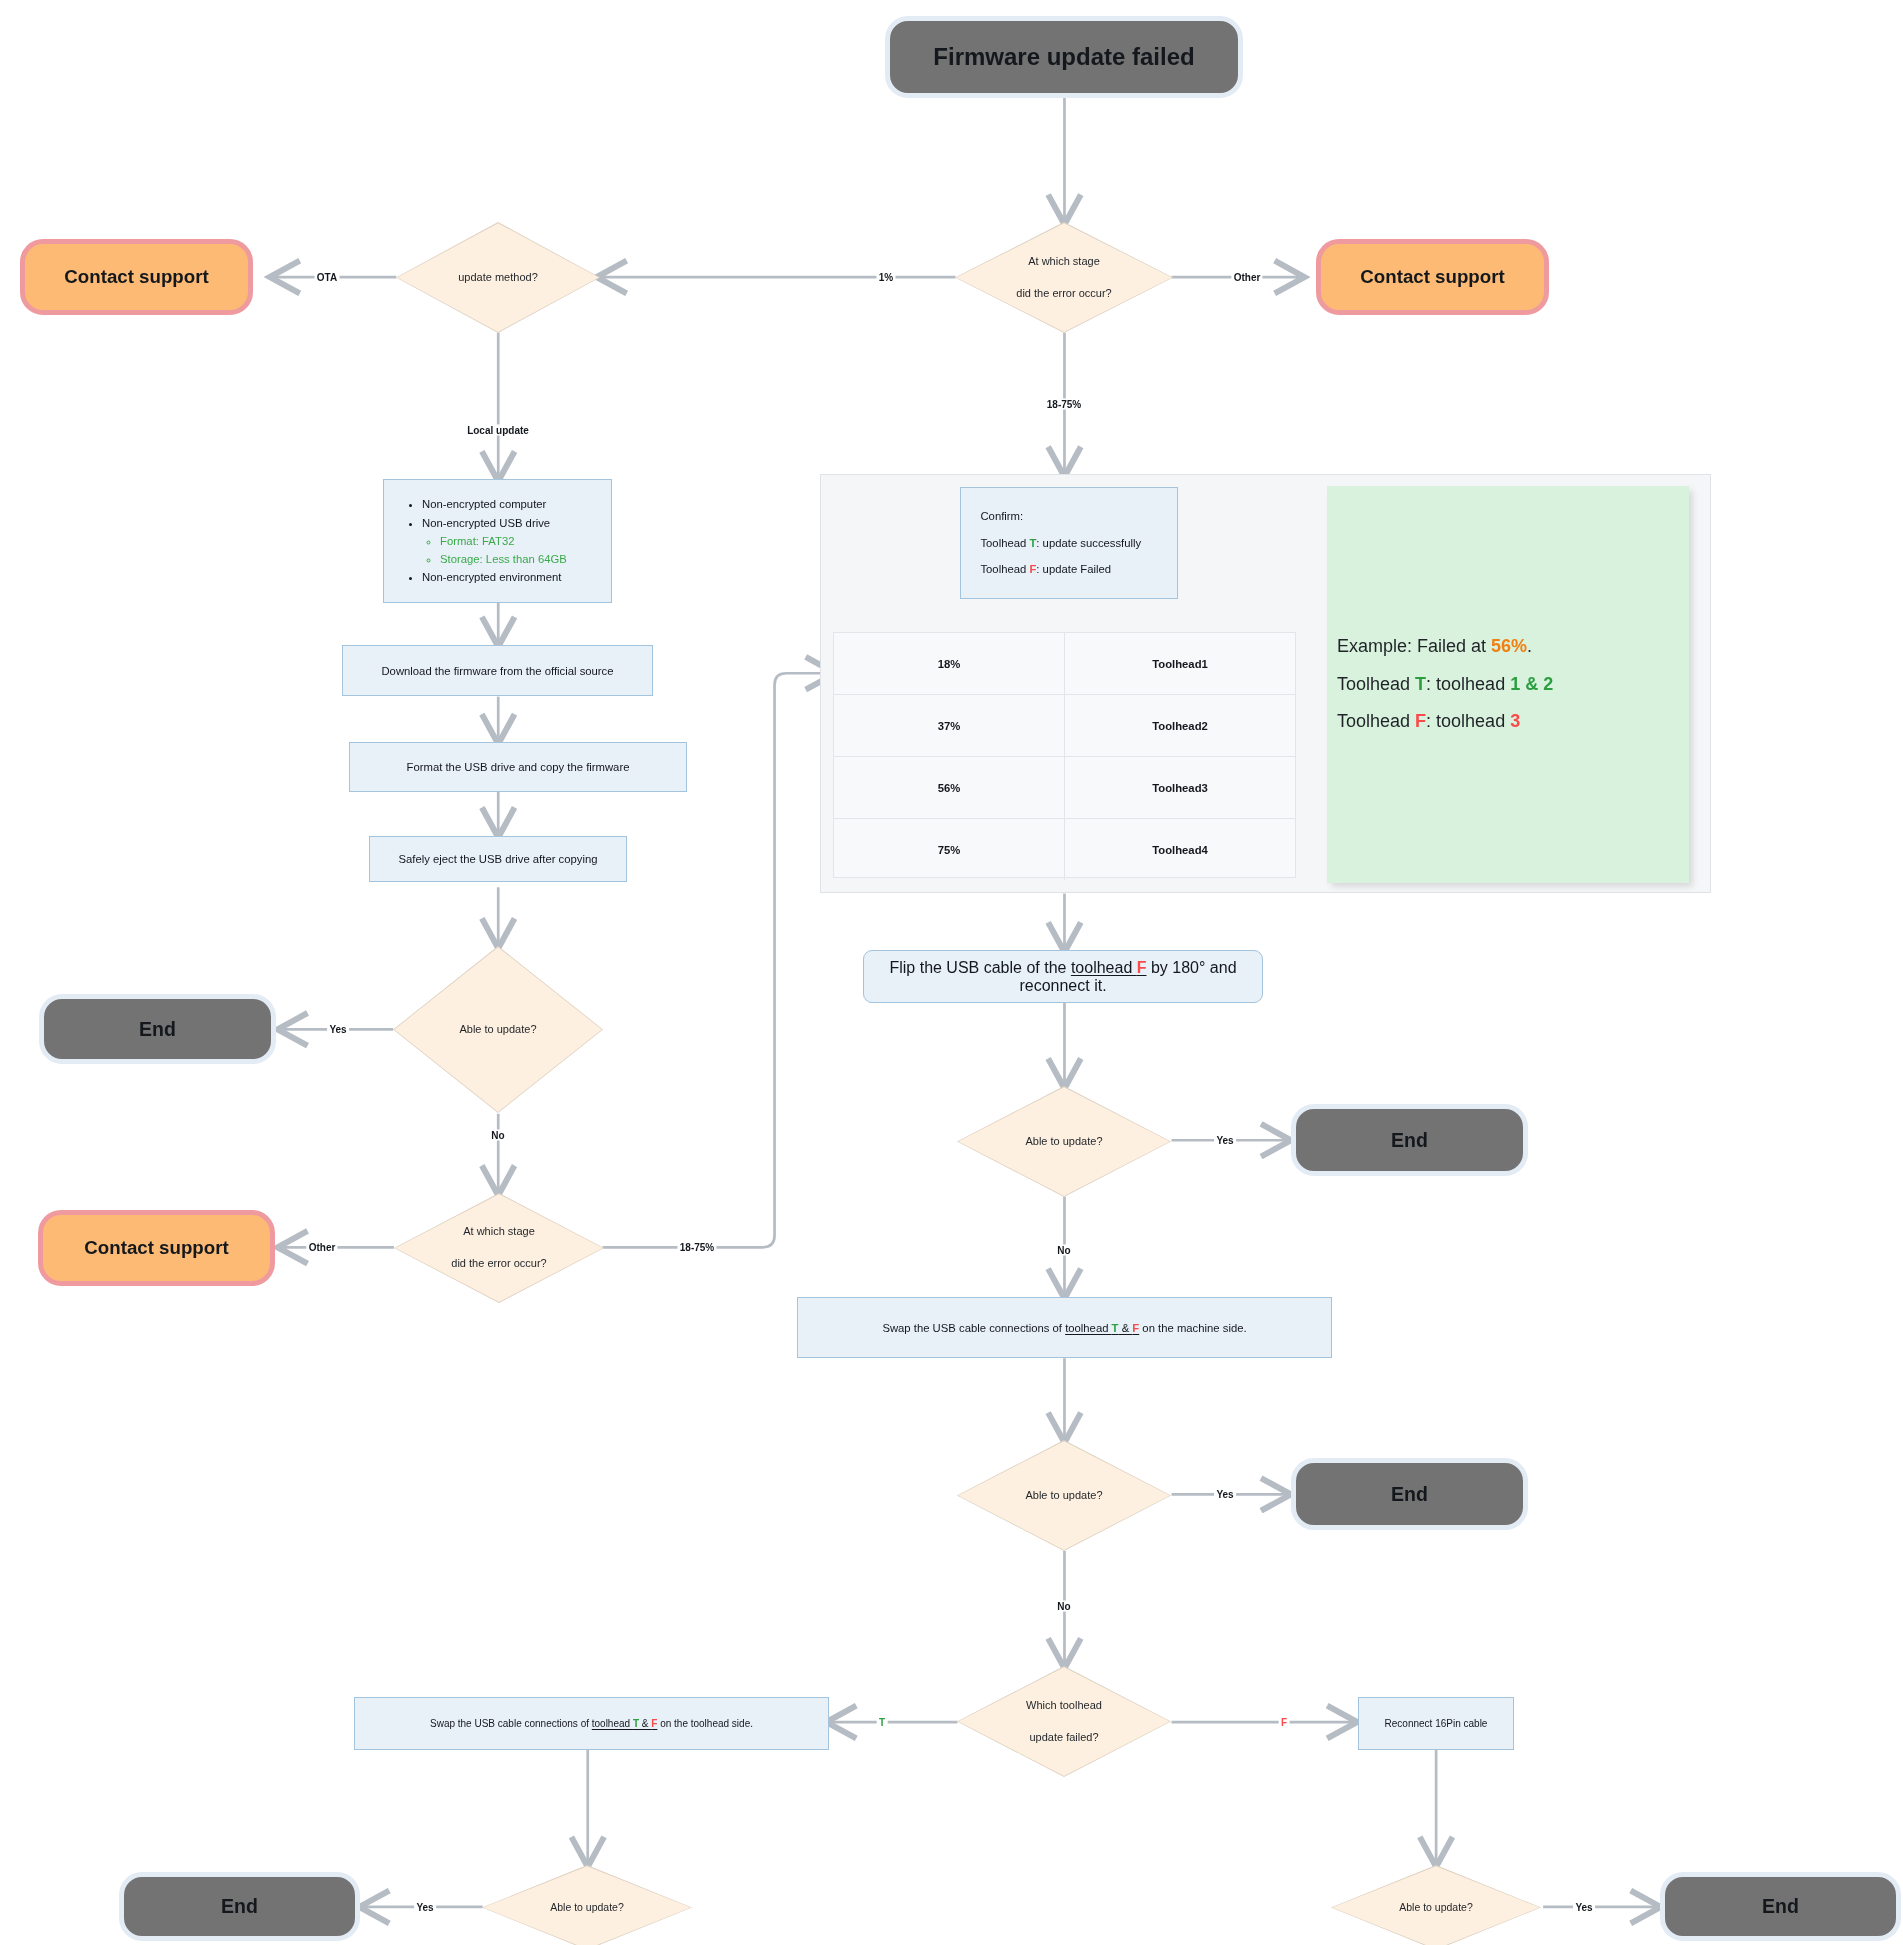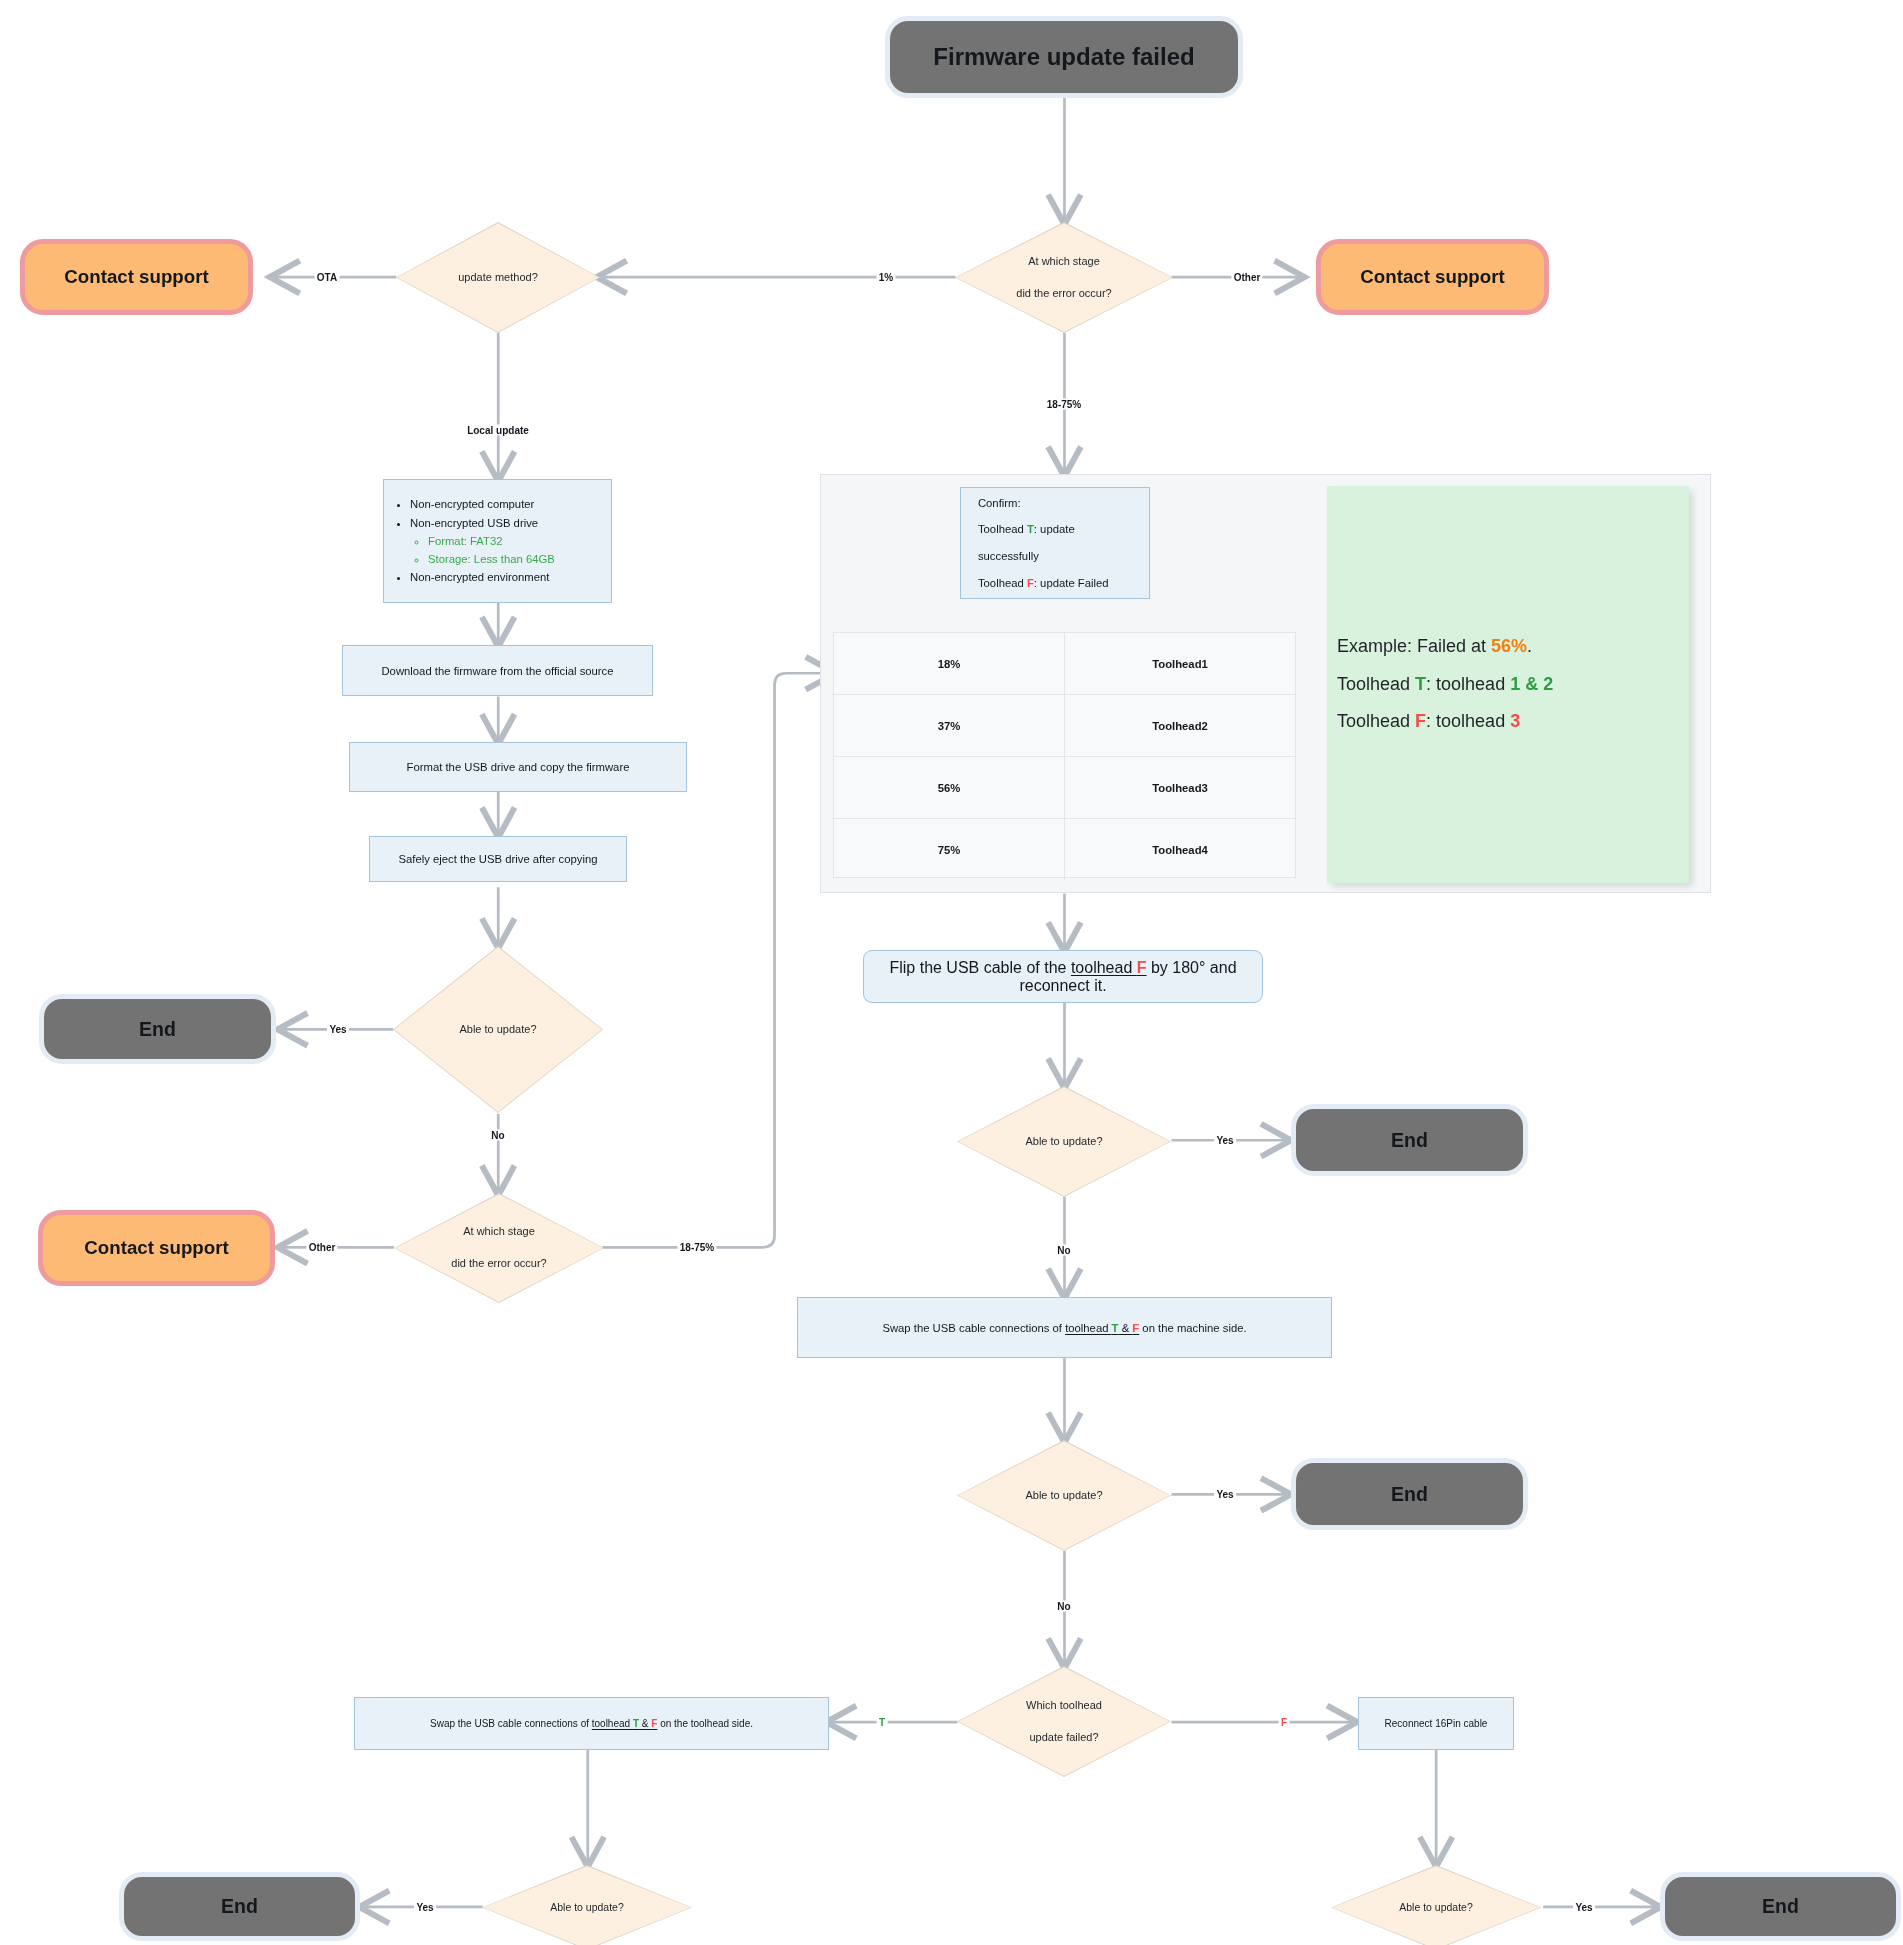--- a/index.html
+++ b/index.html
@@ -59,21 +59,21 @@
 
   
   .tbl{position:absolute;border:1.2px solid #e2e5e9;box-sizing:border-box;background:#f8f9fb;}
   .tbl .row{display:flex;border-bottom:1.2px solid #e2e5e9;}
   .tbl .row:last-child{border-bottom:none;}
   .tbl .cell{display:flex;align-items:center;justify-content:center;font-weight:bold;color:#14181d;}
   .tbl .c1{border-right:1.2px solid #e2e5e9;}
 
   
   .bullets{align-items:center;justify-content:flex-start;}
-  .bullets ul{margin:4px;padding-left:22px;text-align:left;list-style:disc;}
+  .bullets ul{margin:16px;padding-left:22px;text-align:left;list-style:disc;}
   .bullets ul ul{list-style:circle;padding-left:18px;margin:0;}
   .bullets li{line-height:1.62;}
 
   .g{color:#2ea043;font-weight:bold;}
   .r{color:#fa4b4b;font-weight:bold;}
   .o{color:#f08011;font-weight:bold;}
   .gd{color:#2b9e3f;font-weight:bold;}
   .u{text-decoration:underline;text-underline-offset:1.6px;}
   .grn-txt{color:#3aa94a;}
 </style>
@@ -239,21 +239,21 @@
       <div>did the error occur?</div>
     </div>
   </div>
 
   <div class="node term-red" style="left:38px;top:1210px;width:237px;height:76px;font-size:18.7px;">
     <span>Contact support</span>
   </div>
 
   <div class="group" style="left:820px;top:474px;width:891px;height:419px;"></div>
 
-  <div class="node proc" style="left:960px;top:487px;width:190px;height:112px;font-size:11.3px;align-items:center;">
+  <div class="node proc" style="left:960px;top:487px;width:218px;height:112px;font-size:11.3px;align-items:center;">
     <div style="text-align:left;width:82%;line-height:2.35;">
       <div>Confirm:</div>
       <div>
         <span>Toolhead </span><span class="g">T</span><span>: update successfully</span>
       </div>
       <div>
         <span>Toolhead </span><span class="r">F</span><span>: update Failed</span>
       </div>
     </div>
   </div>

